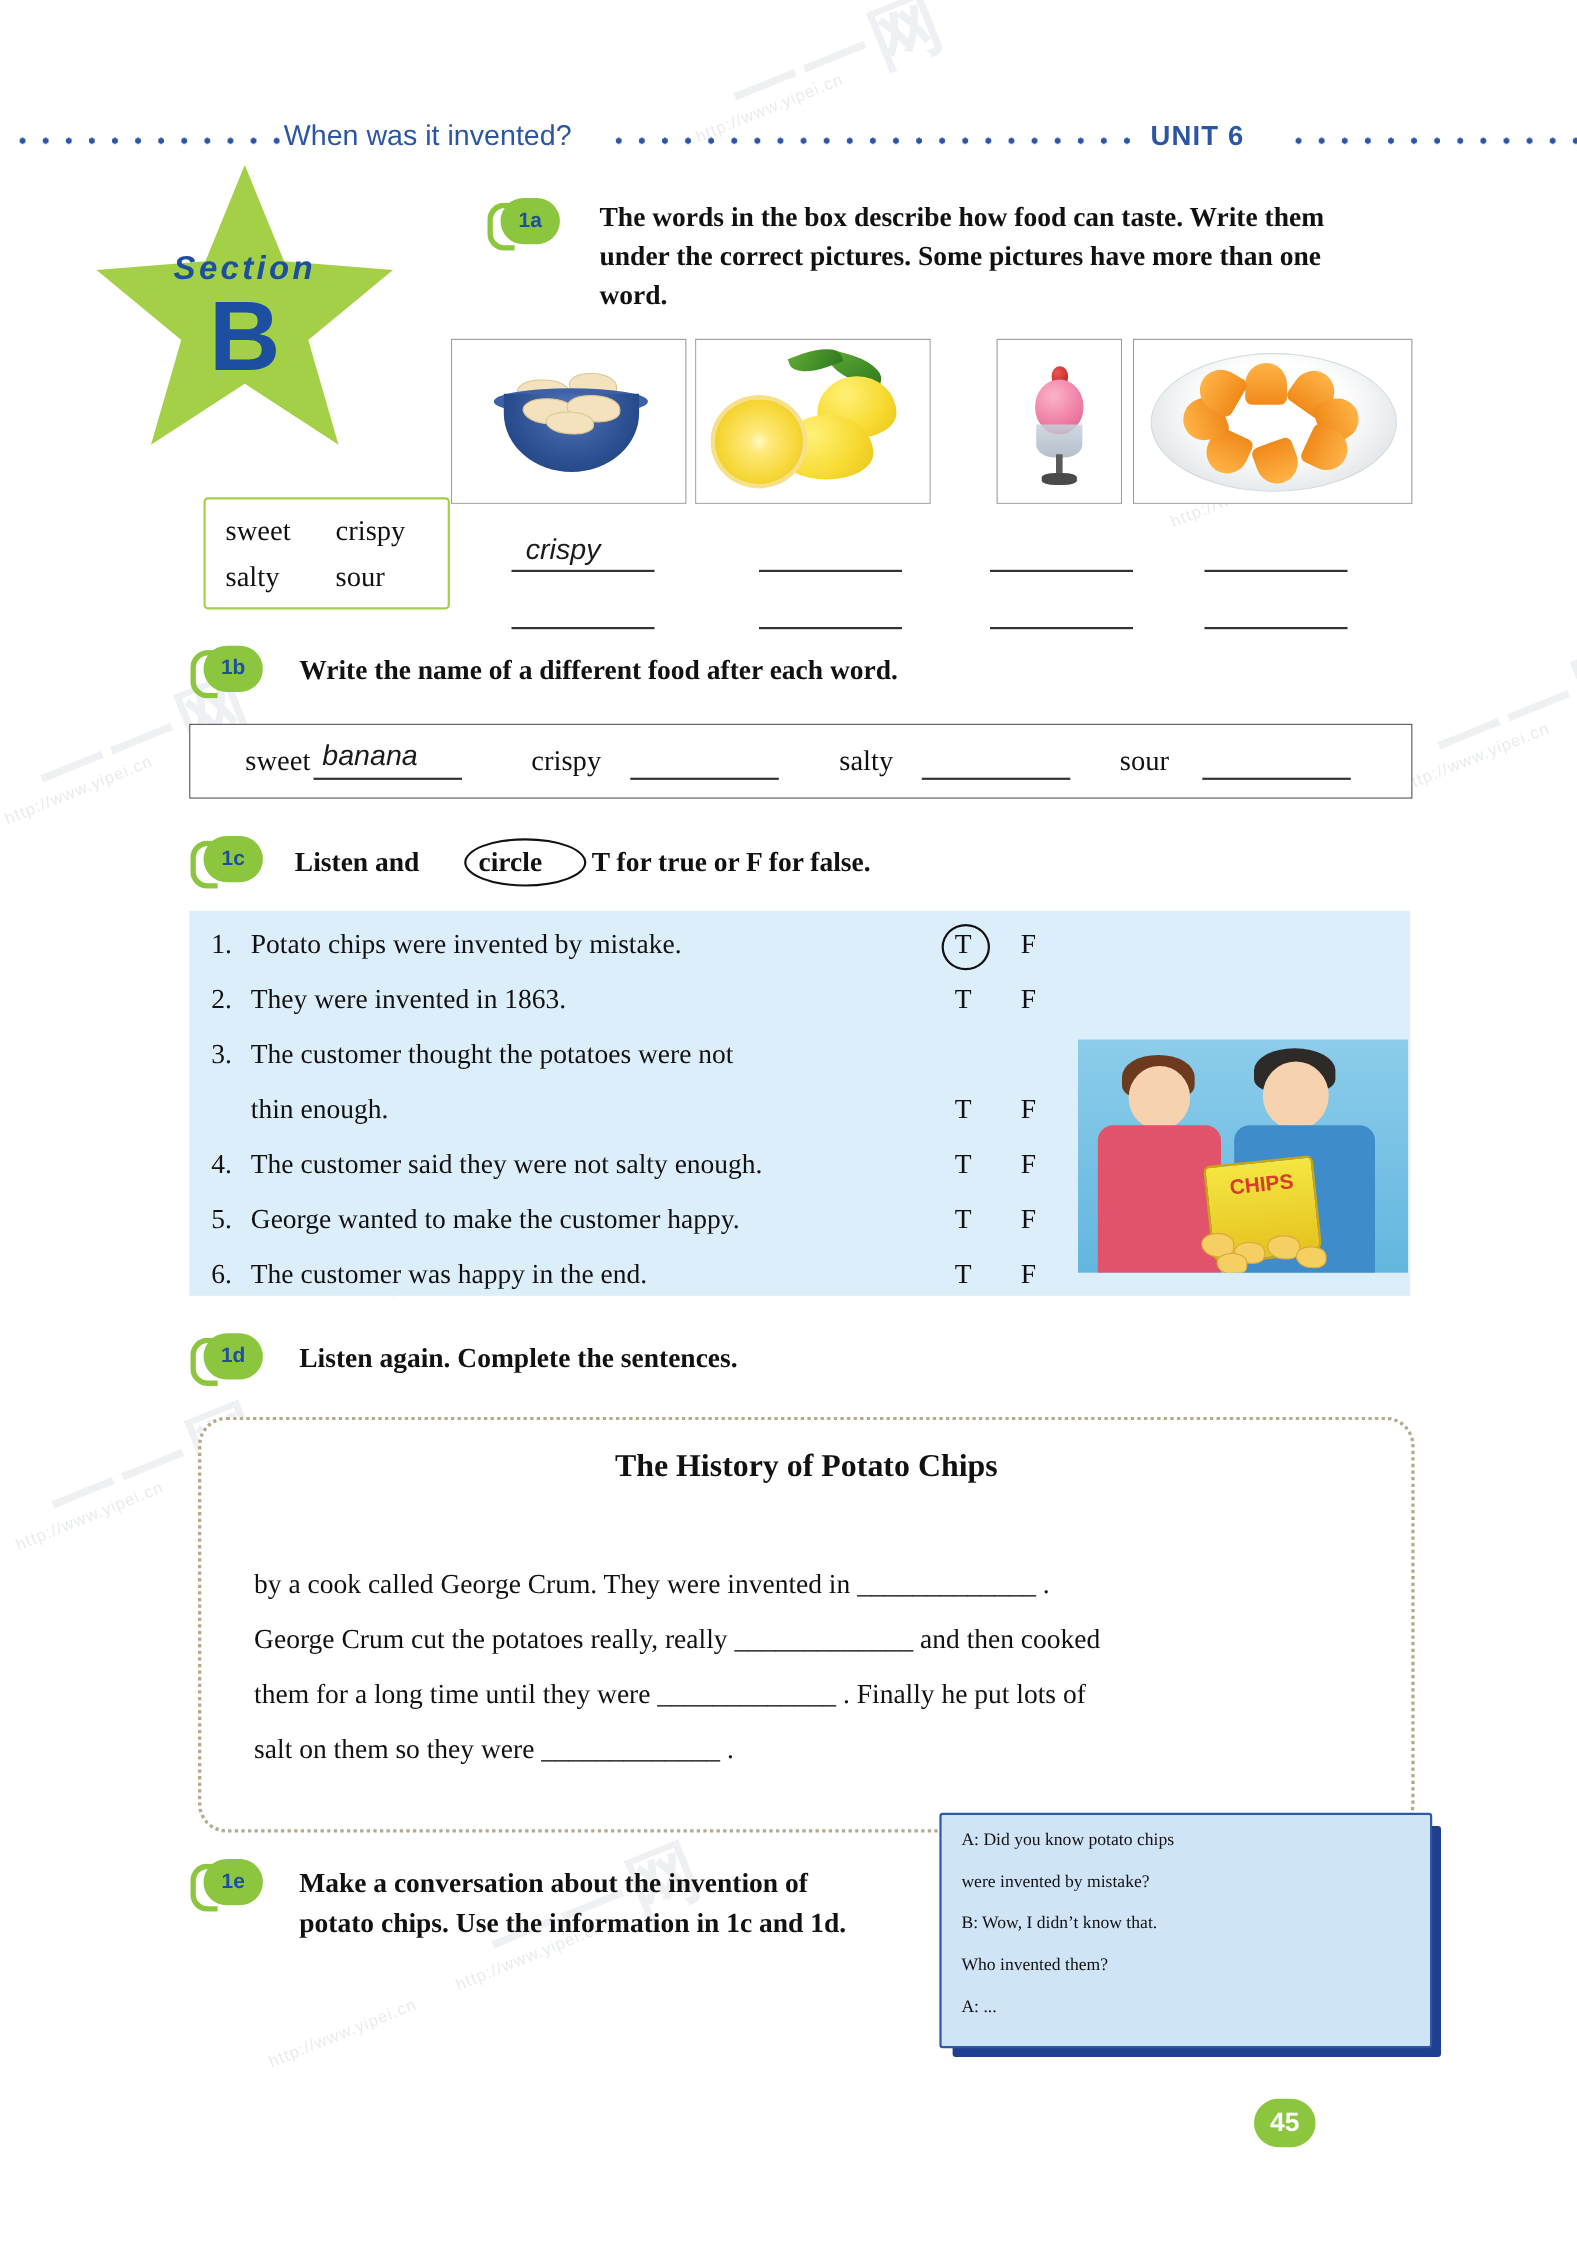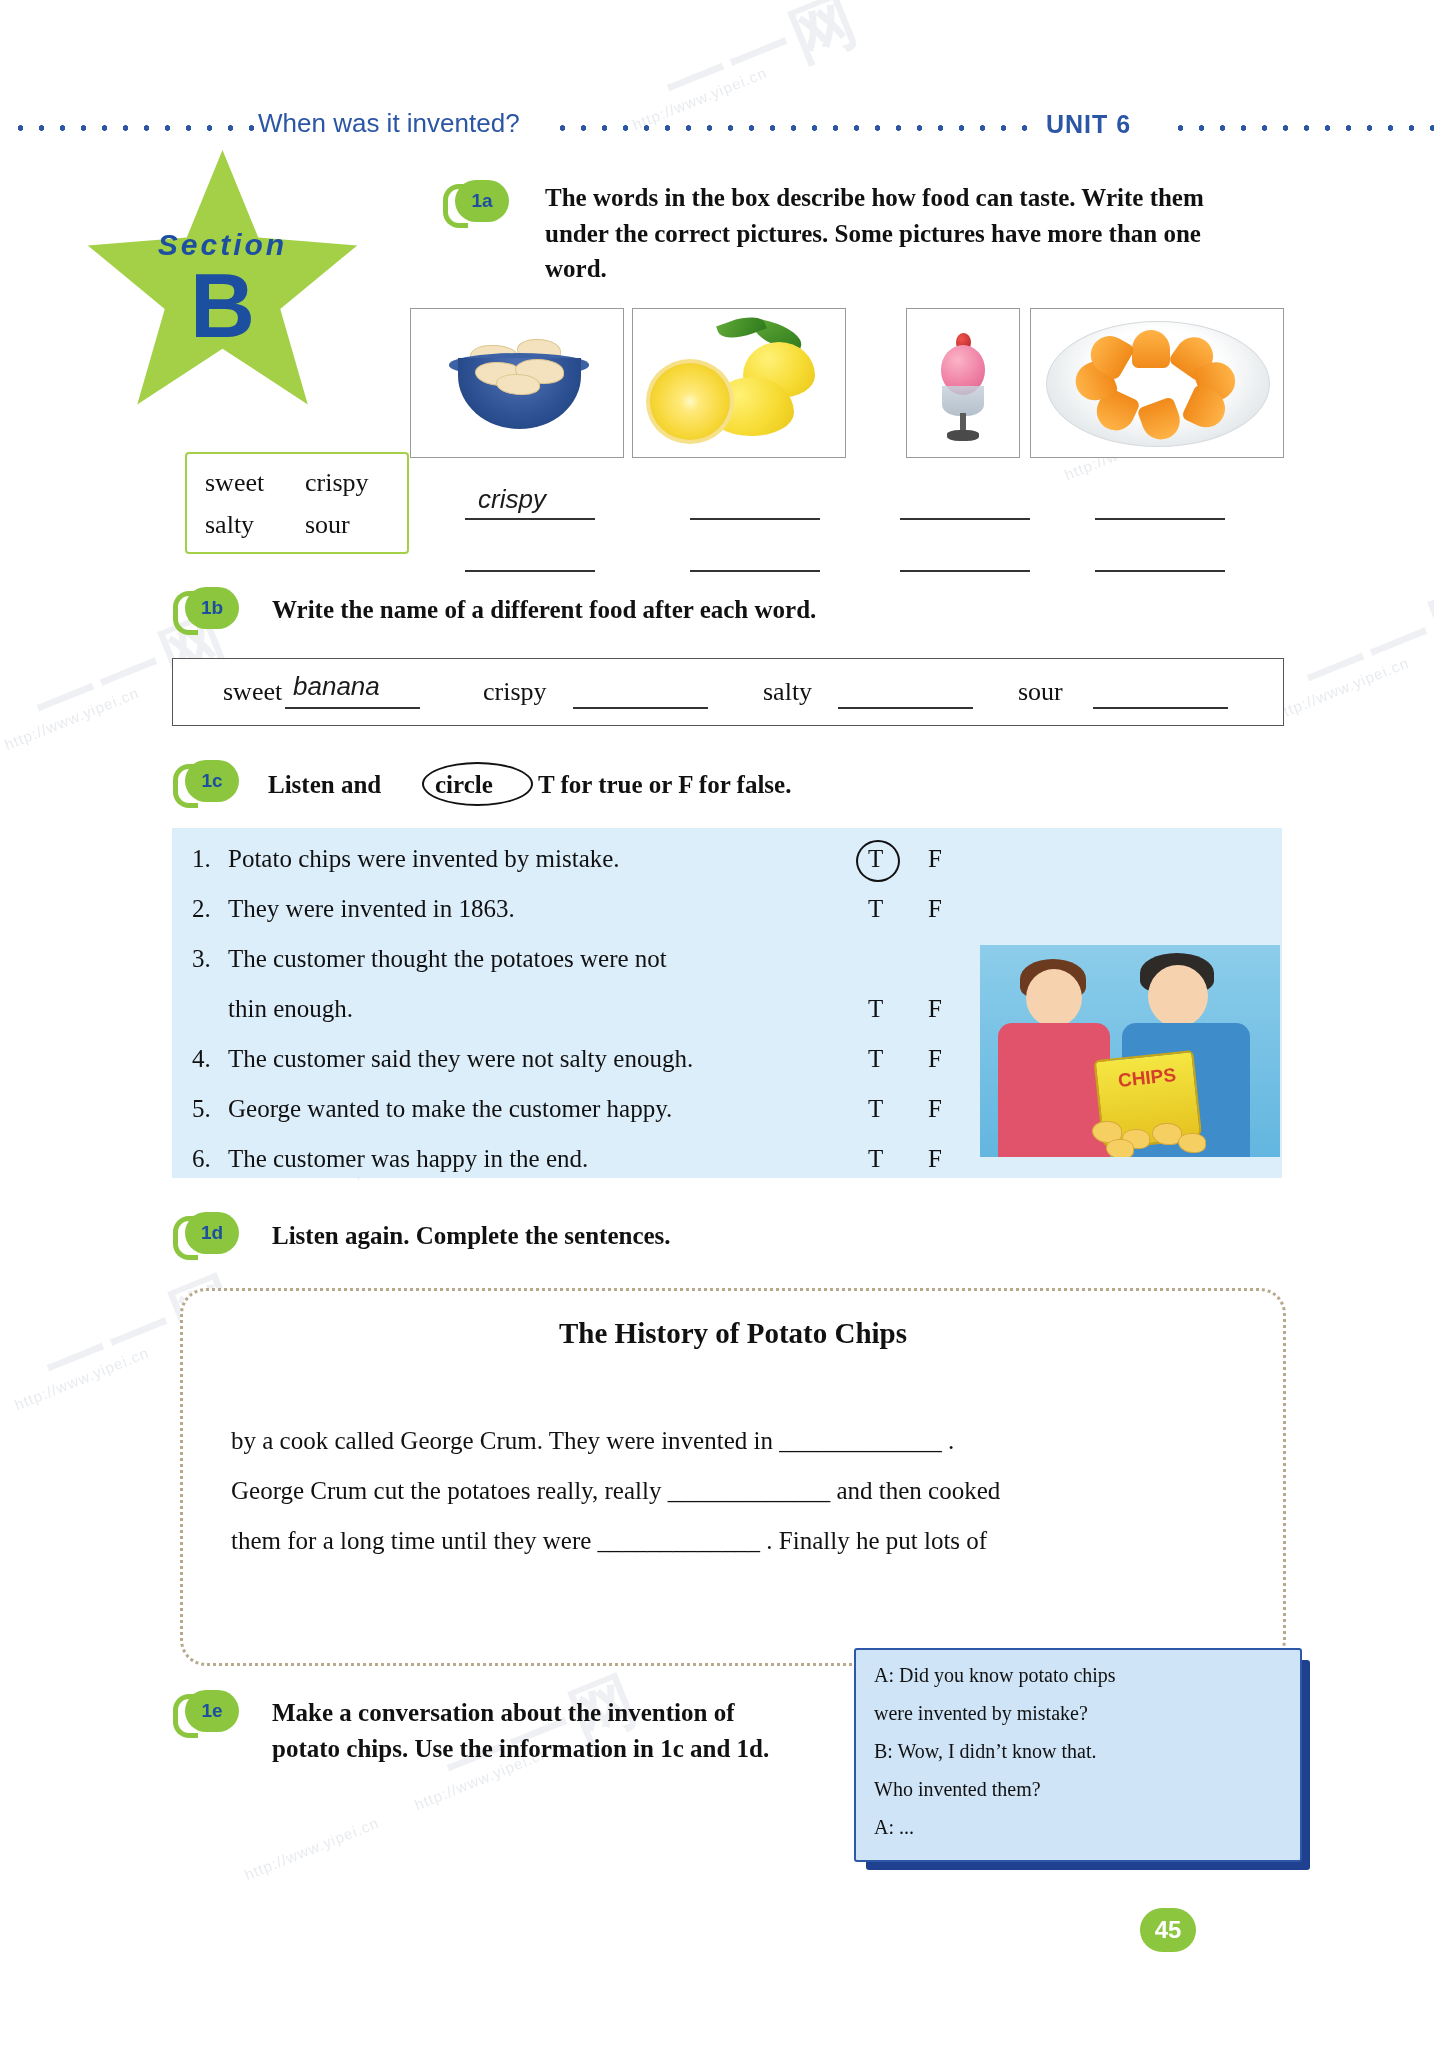--- a/index.html
+++ b/index.html
@@ -379,21 +379,21 @@
     top: 1648px;
     width: 444px;
     height: 210px;
     background: #cfe4f7;
     border: 2px solid #2d58a8;
     border-radius: 3px;
   }
   .d-line {
     position: absolute;
     left: 18px;
-    font-size: 20px;
+    font-size: 16px;
     color: #111;
     white-space: nowrap;
   }
 
   
   .pagenum {
     position: absolute;
     left: 1140px;
     top: 1908px;
     width: 56px;
@@ -597,20 +597,21 @@
 <div class="badge head" style="left:185px; top:1212px;">
   <span>1d</span>
 </div>
 <div class="instr" style="left:272px; top:1218px; width:800px;">Listen again. Complete the sentences.</div>
 
 <div class="box1d">
   <div class="passage-title">The History of Potato Chips</div>
   <div class="p-line" style="top:136px;">by a cook called George Crum. They were invented in _____________ .</div>
   <div class="p-line" style="top:186px;">George Crum cut the potatoes really, really _____________ and then cooked</div>
   <div class="p-line" style="top:236px;">them for a long time until they were _____________ . Finally he put lots of</div>
+  <div class="p-line" style="top:286px;">salt on them so they were _____________ .</div>
 </div>
 
 <div class="badge head" style="left:185px; top:1690px;">
   <span>1e</span>
 </div>
 <div class="instr" style="left:272px; top:1695px; width:500px;">Make a conversation about the invention of potato chips. Use the information in 1c and 1d.</div>
 
 <div class="dialog-shadow"></div>
 <div class="dialog">
   <div class="d-line" style="top:14px;">A: Did you know potato chips</div>

